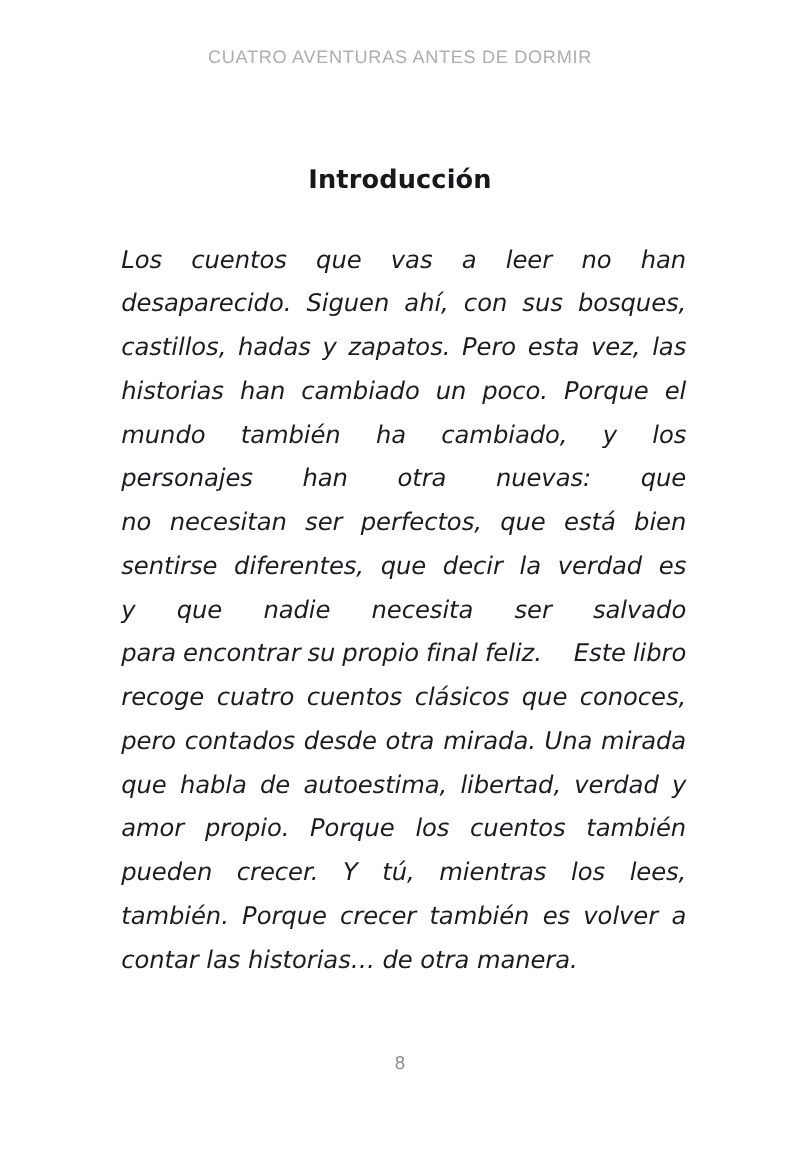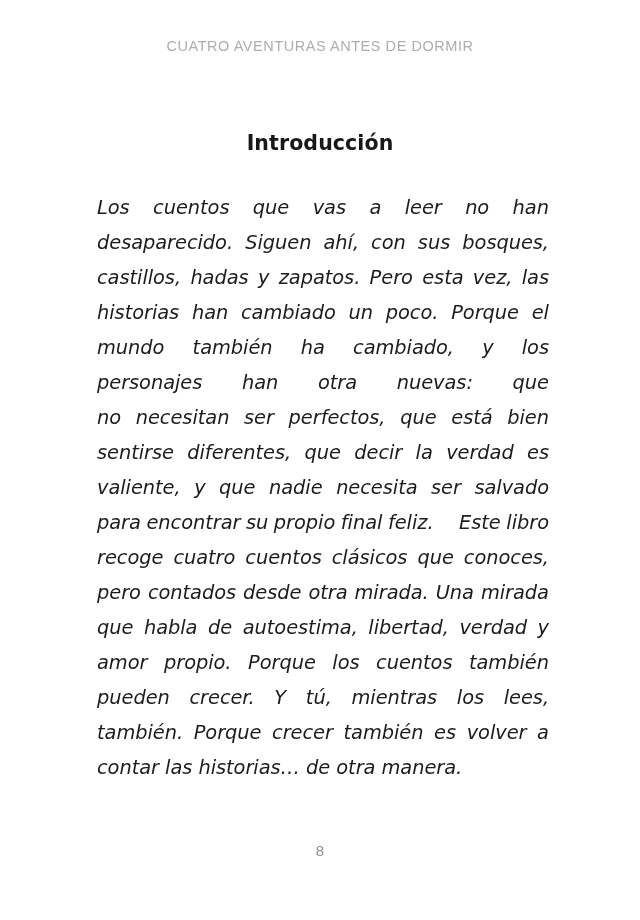--- a/index.html
+++ b/index.html
@@ -174,21 +174,20 @@
       <div class="body-line">
         <span>sentirse</span>
         <span>diferentes,</span>
         <span>que</span>
         <span>decir</span>
         <span>la</span>
         <span>verdad</span>
         <span>es</span>
       </div>
       <div class="body-line">
-        <span>valiente,</span>
         <span>y</span>
         <span>que</span>
         <span>nadie</span>
         <span>necesita</span>
         <span>ser</span>
         <span>salvado</span>
       </div>
       <div class="body-line">
         <span>para</span>
         <span>encontrar</span>

